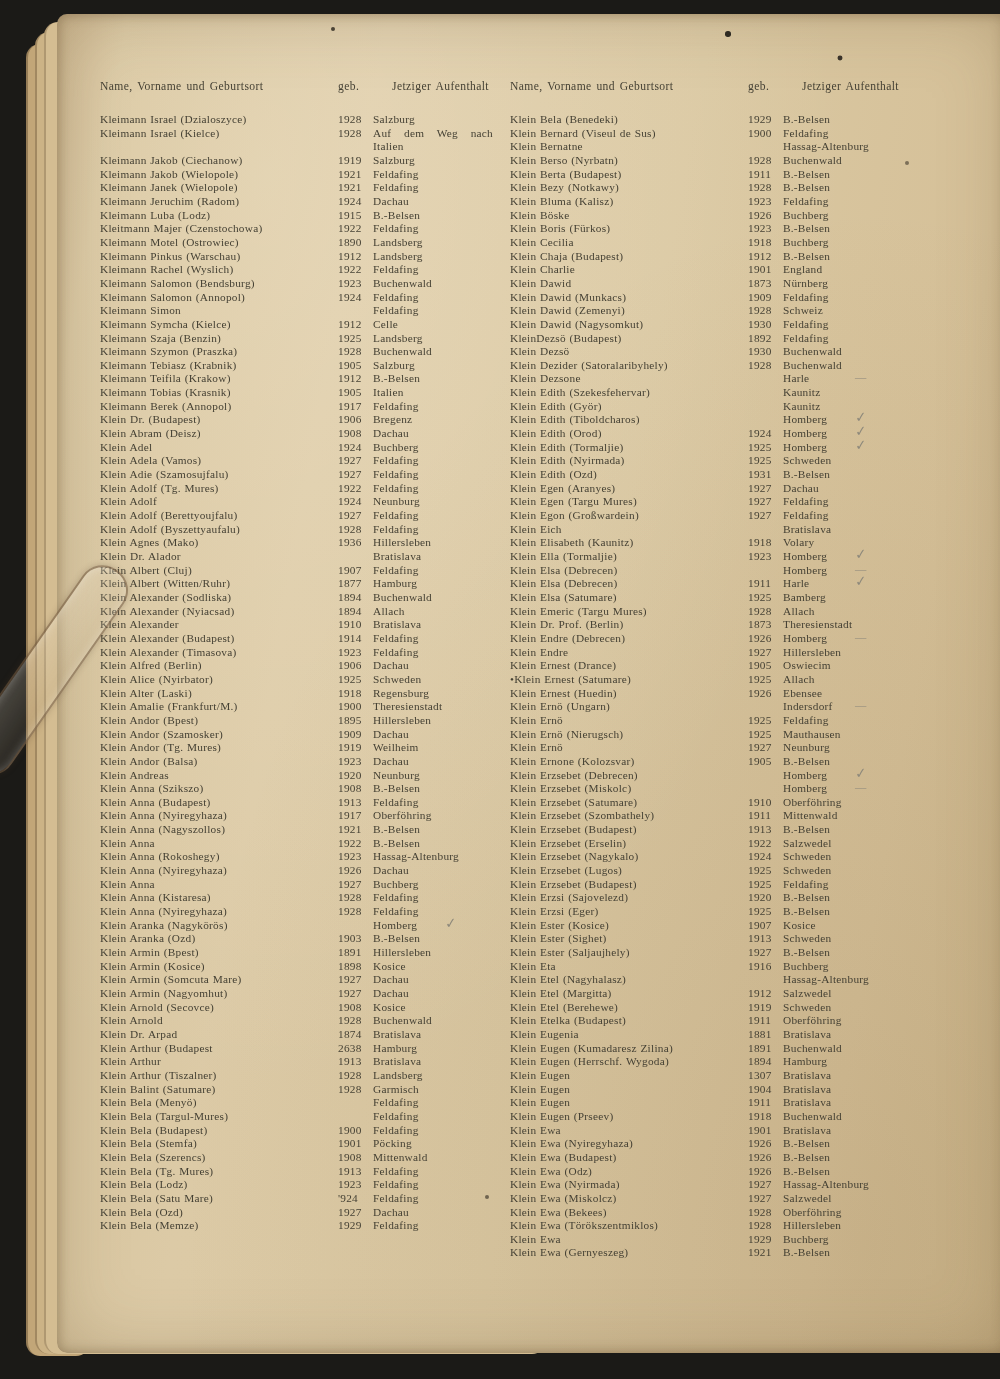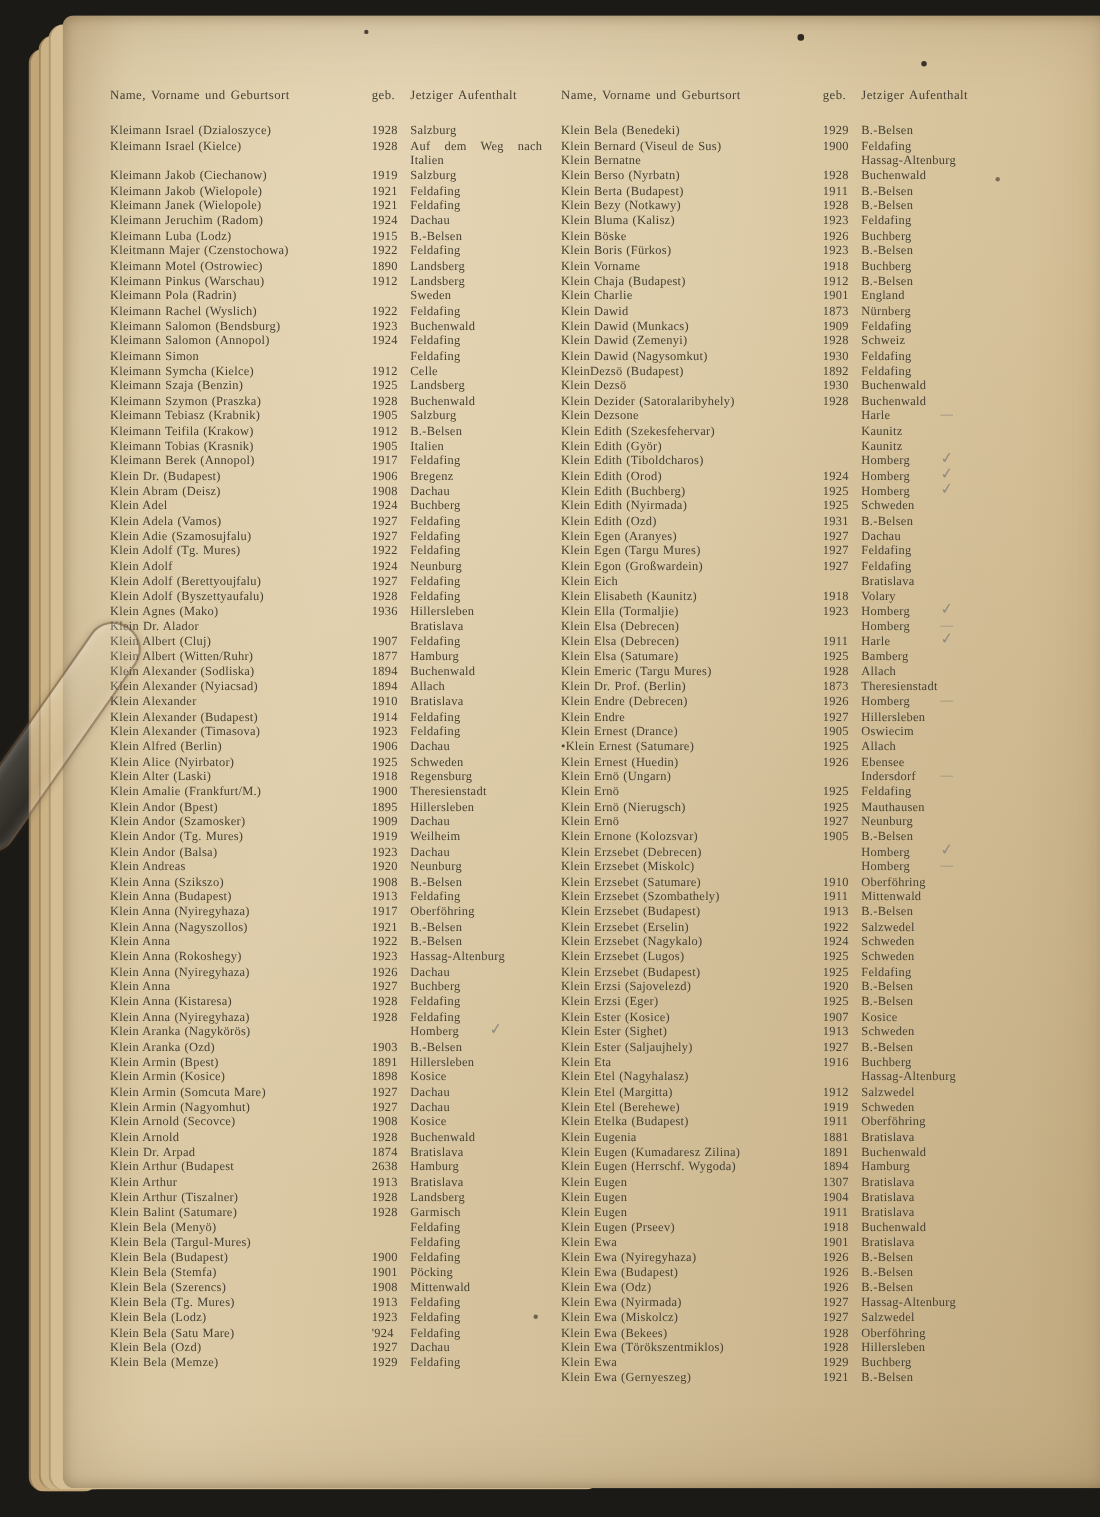--- a/index.html
+++ b/index.html
@@ -33,21 +33,21 @@
                      332px 28px 0 1px #4a4336, 906px 162px 0 1px #7c6f58,
                      585px 1215px 0 1px #6b6willow;}
   .specks{box-shadow:727px 33px 0 2px #2e2a22, 839px 57px 0 1.5px #3a332a,
                      332px 28px 0 1px #4a4336, 906px 162px 0 1px #7c6f58,
                      486px 1196px 0 1px #6f6450;}
   
   .col{position:absolute;top:80px;width:420px;color:#454134;}
   .col-left{left:100px;}
   .col-right{left:510px;}
   .hdr{display:flex;font-size:11.6px;line-height:14px;letter-spacing:.4px;word-spacing:1.5px;margin-bottom:19px;}
-  .hdr .hl{width:auto;white-space:nowrap;text-align:left;}
+  .hdr .hl{width:auto;white-space:nowrap;text-align:left;margin-left:19px;}
   .row{display:flex;align-items:flex-start;font-size:11.3px;line-height:13.65px;
        letter-spacing:.25px;word-spacing:.6px;}
   .nm{width:236px;flex:none;padding-right:2px;}
   .yr{width:35px;flex:none;}
   .lc{width:120px;flex:none;text-align:justify;}
   .mark{flex:none;margin-left:-48px;color:#8e897b;}
   .m-check{font-size:14px;transform:rotate(-6deg);margin-top:-2px;font-family:"DejaVu Sans",sans-serif;}
   .m-dash{letter-spacing:-1px;margin-top:-1px;}
 </style>
 </head>
@@ -112,25 +112,20 @@
           <span class="nm">Kleimann Motel (Ostrowiec)</span>
           <span class="yr">1890</span>
           <span class="lc">Landsberg</span>
         </div>
         <div class="row">
           <span class="nm">Kleimann Pinkus (Warschau)</span>
           <span class="yr">1912</span>
           <span class="lc">Landsberg</span>
         </div>
         <div class="row">
-          <span class="nm">Kleimann Pola (Radrin)</span>
-          <span class="yr"></span>
-          <span class="lc">Sweden</span>
-        </div>
-        <div class="row">
           <span class="nm">Kleimann Rachel (Wyslich)</span>
           <span class="yr">1922</span>
           <span class="lc">Feldafing</span>
         </div>
         <div class="row">
           <span class="nm">Kleimann Salomon (Bendsburg)</span>
           <span class="yr">1923</span>
           <span class="lc">Buchenwald</span>
         </div>
         <div class="row">
@@ -528,21 +523,21 @@
           <span class="nm">Klein Böske</span>
           <span class="yr">1926</span>
           <span class="lc">Buchberg</span>
         </div>
         <div class="row">
           <span class="nm">Klein Boris (Fürkos)</span>
           <span class="yr">1923</span>
           <span class="lc">B.-Belsen</span>
         </div>
         <div class="row">
-          <span class="nm">Klein Vorname</span>
+          <span class="nm">Klein Cecilia</span>
           <span class="yr">1918</span>
           <span class="lc">Buchberg</span>
         </div>
         <div class="row">
           <span class="nm">Klein Chaja (Budapest)</span>
           <span class="yr">1912</span>
           <span class="lc">B.-Belsen</span>
         </div>
         <div class="row">
           <span class="nm">Klein Charlie</span>
@@ -606,21 +601,21 @@
           <span class="lc">Homberg</span>
           <span class="mark m-check">✓</span>
         </div>
         <div class="row">
           <span class="nm">Klein Edith (Orod)</span>
           <span class="yr">1924</span>
           <span class="lc">Homberg</span>
           <span class="mark m-check">✓</span>
         </div>
         <div class="row">
-          <span class="nm">Klein Edith (Buchberg)</span>
+          <span class="nm">Klein Edith (Tormaljie)</span>
           <span class="yr">1925</span>
           <span class="lc">Homberg</span>
           <span class="mark m-check">✓</span>
         </div>
         <div class="row">
           <span class="nm">Klein Edith (Nyirmada)</span>
           <span class="yr">1925</span>
           <span class="lc">Schweden</span>
         </div>
         <div class="row">

